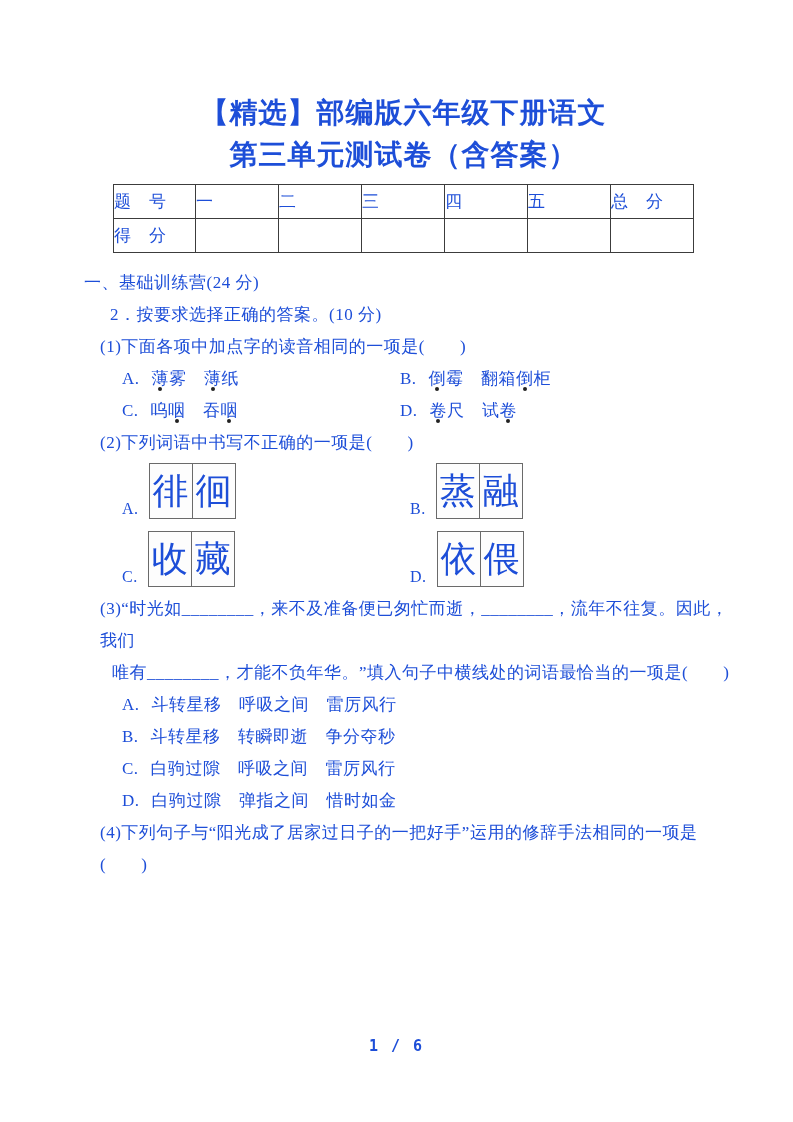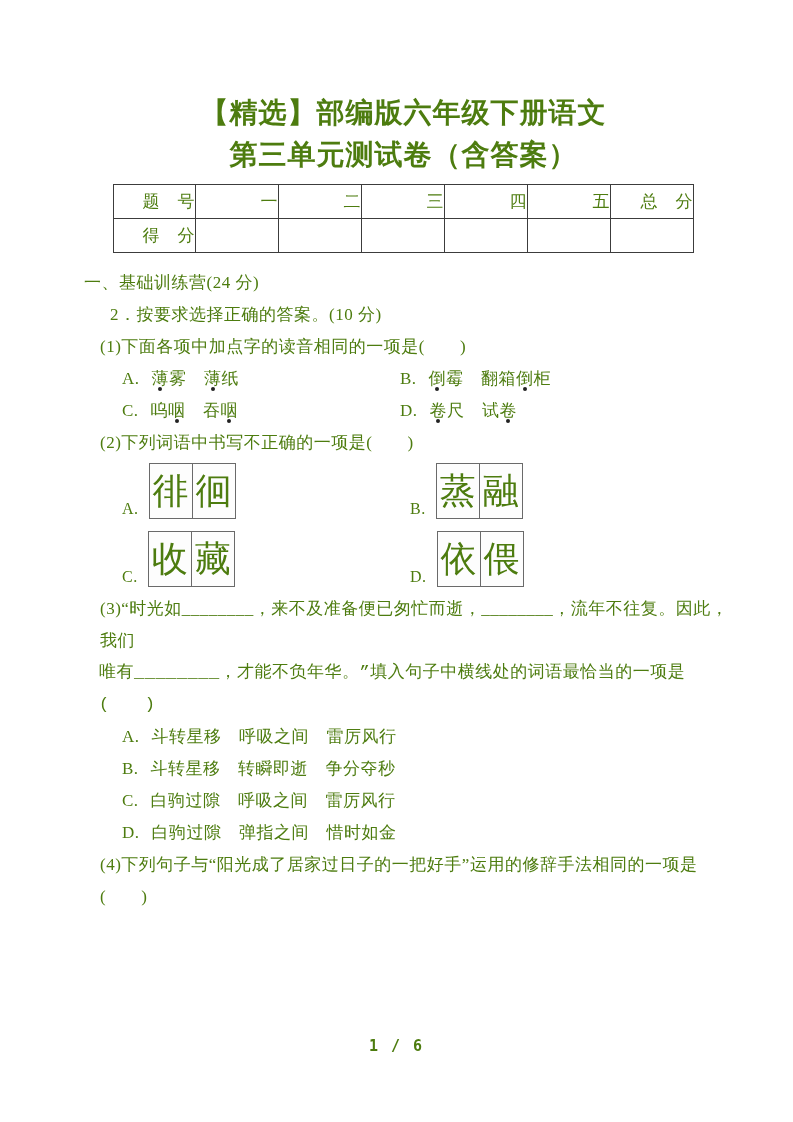--- a/index.html
+++ b/index.html
@@ -1,49 +1,49 @@
 <!DOCTYPE html>
 <html><head>
 <meta charset="utf-8">
 <style>
   html,body { margin:0; padding:0; background:#e8e8e8; }
   .page {
     position:relative;
     width:793px; height:1122px;
     margin:0 auto;
     background:#ffffff;
-    color:#4d7c0f;
+    color:#1d4ed8;
     font-family:"Liberation Serif","DejaVu Serif",serif;
     font-size:17px;
     line-height:32px;
     letter-spacing:0.5px;
     overflow:hidden;
     box-sizing:border-box;
   }
   .content { padding:92px 58px 0 72px; }
 
   .title { text-align:center; font-weight:bold; font-size:28px; line-height:42px; letter-spacing:1px; }
 
   .meta { text-align:right; font-size:17px; line-height:30px; margin-top:4px; }
 
   table.score { border-collapse:collapse; margin:8px auto 0 auto; table-layout:fixed; }
   table.score td {
     border:1px solid #3c3c3c;
-    height:33px; text-align:right; vertical-align:middle;
+    height:33px; text-align:left; vertical-align:middle;
     font-size:17px; padding:0;
   }
 
   .sec-heading { margin-top:14px;margin-left:12px; }
   .q-title { margin-left:38px; }
 
   .para { margin-left:54px; }
   .para .indent { text-indent:29px; }
 
   .prompt { margin-left:28px; }
-  .prompt2 { margin-left:27px;font-family:Liberation Mono, monospace; }
+  .prompt2 { margin-left:40px; }
 
   .opt-grid { display:grid; grid-template-columns:278px auto; margin-left:50px; }
   .opt-row { margin-left:50px; }
   .opt-label { margin-right:12px; }
 
   .em-dot { position:relative; }
   .em-dot::after {
     content:''; position:absolute; left:50%; bottom:-3px;
     transform:translateX(-50%);
     width:4px; height:4px; border-radius:50%; background:#222;

